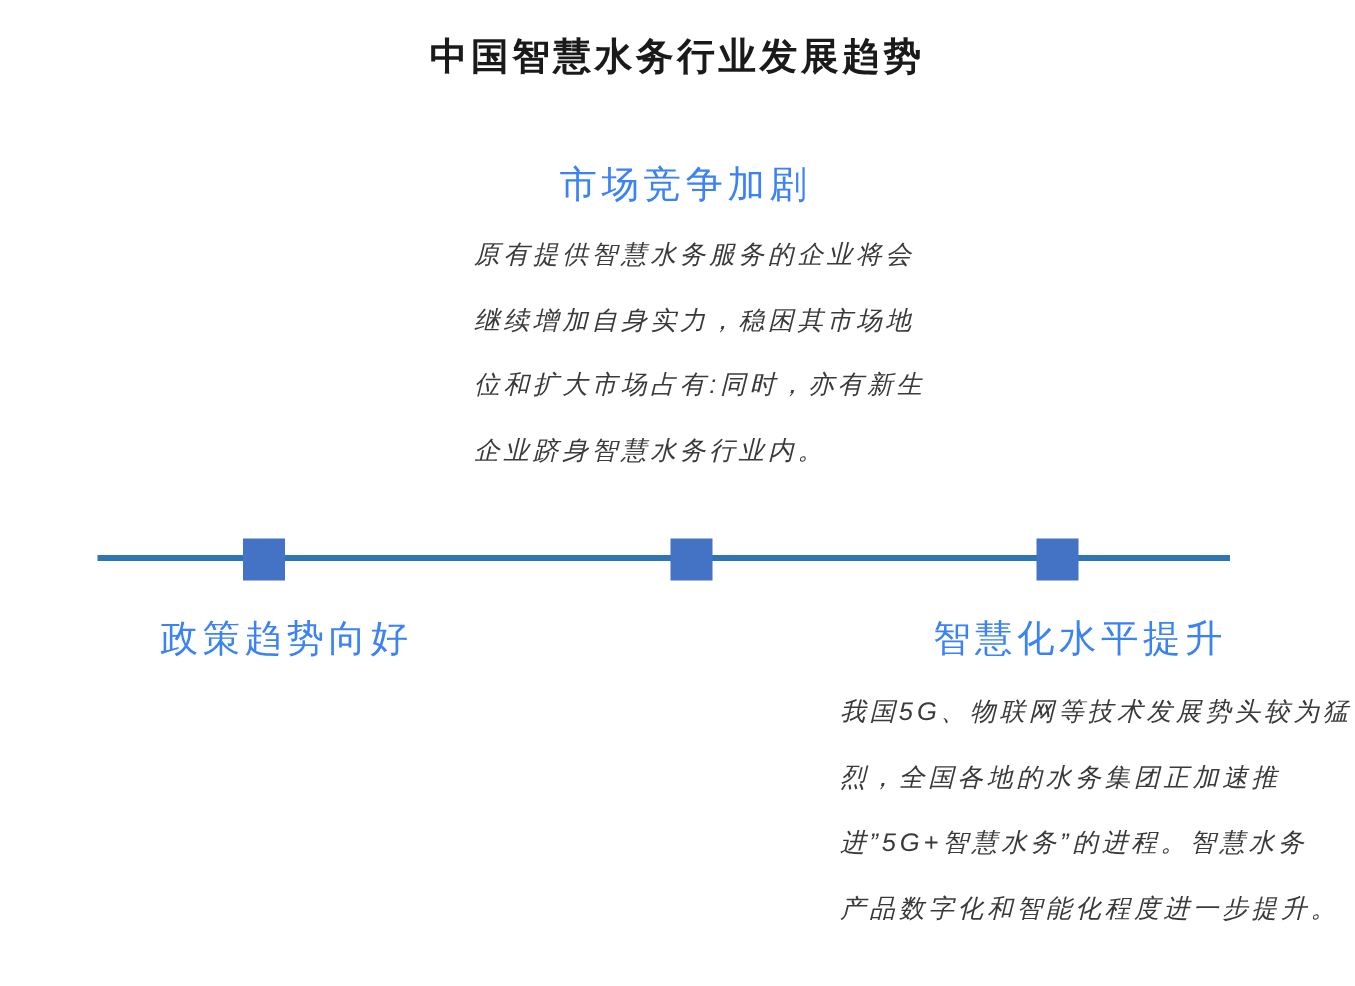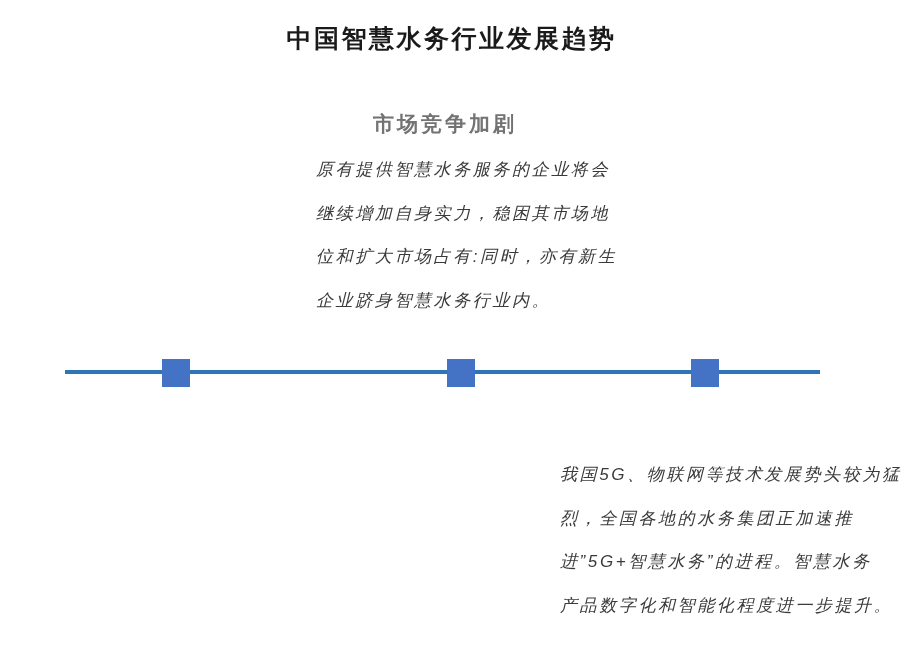--- a/index.html
+++ b/index.html
@@ -13,21 +13,21 @@
 
   .title {
     position: absolute; top: 22px; left: 0; width: 903px;
     text-align: center;
     font-size: 25px; font-weight: bold; color: #1a1a1a;
     letter-spacing: 2.5px; line-height: 32px;
   }
 
   .section-heading {
     position: absolute;
-    font-size: 21px; font-weight: bold; color: #737373;
+    font-size: 25px; font-weight: normal; color: #3b82f6;
     letter-spacing: 3px; line-height: 27px;
     white-space: nowrap;
   }
   .heading-market { top: 110px; left: 373px; }
   .heading-policy { top: 413px; left: 107px; }
   .heading-smart  { top: 413px; left: 622px; }
 
   .para {
     position: absolute;
     font-size: 17px; color: #3a3a3a;
@@ -64,19 +64,21 @@
   <div class="para para-market">原有提供智慧水务服务的企业将会
 继续增加自身实力，稳困其市场地
 位和扩大市场占有:同时，亦有新生
 企业跻身智慧水务行业内。</div>
 
   <div class="timeline-line"></div>
   <div class="timeline-marker marker-policy"></div>
   <div class="timeline-marker marker-market"></div>
   <div class="timeline-marker marker-smart"></div>
 
+  <div class="section-heading heading-policy">政策趋势向好</div>
 
+  <div class="section-heading heading-smart">智慧化水平提升</div>
   <div class="para para-smart">我国5G、物联网等技术发展势头较为猛
 烈，全国各地的水务集团正加速推
 进”5G+智慧水务”的进程。智慧水务
 产品数字化和智能化程度进一步提升。</div>
 
 </div>
 
 </body></html>

